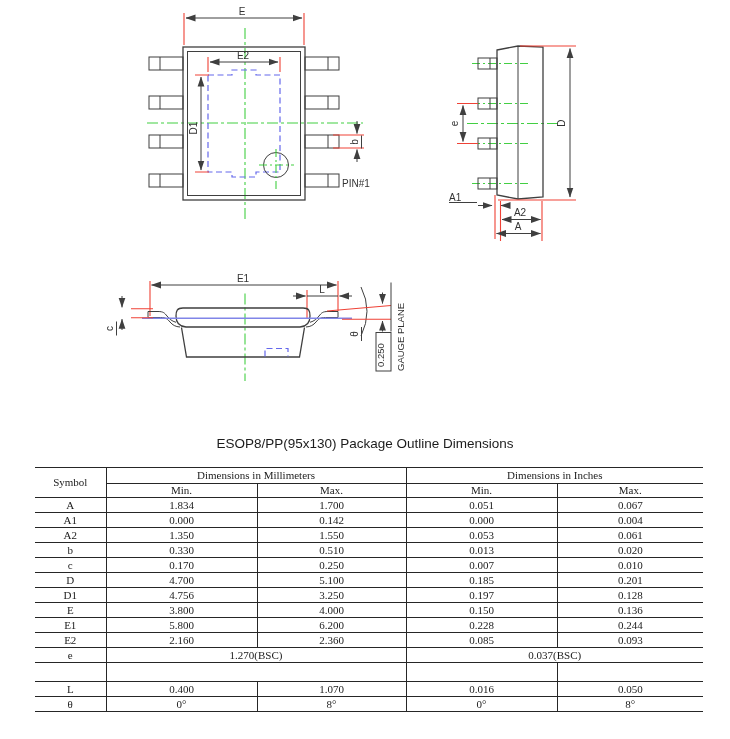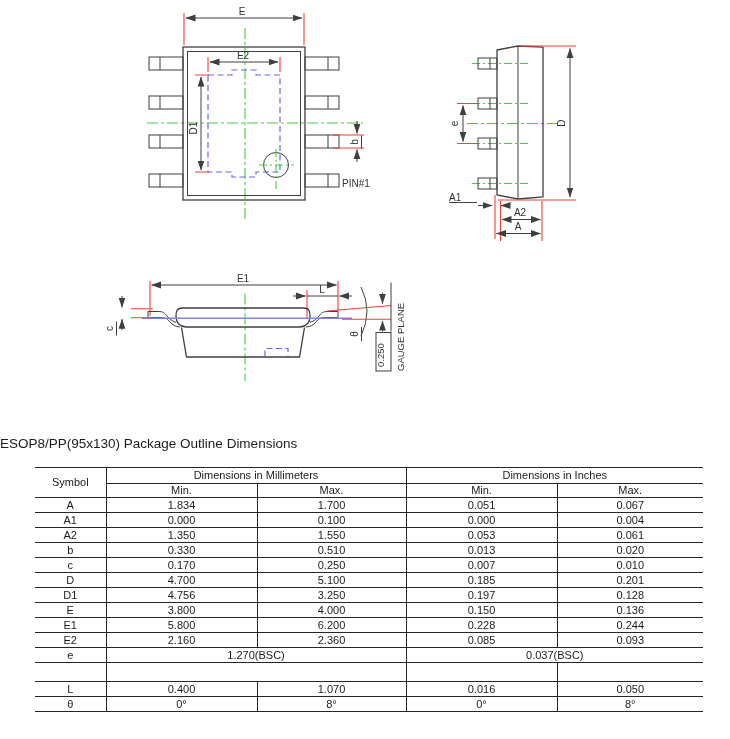--- a/index.html
+++ b/index.html
@@ -9,24 +9,24 @@
   .k  {stroke:#3f3f3f;fill:none;stroke-width:1.3;}
   .k1 {stroke:#3f3f3f;fill:none;stroke-width:1;}
   .dim{stroke:#3f3f3f;fill:none;stroke-width:1;}
   .red{stroke:#ef4236;fill:none;stroke-width:1.1;}
   .grn{stroke:#43cf43;fill:none;stroke-width:1.1;stroke-dasharray:11 3 3 3;}
   .grn2{stroke:#43cf43;fill:none;stroke-width:1.1;stroke-dasharray:8 3 2 3;}
   .blu{stroke:#6468ec;fill:none;stroke-width:1.2;stroke-dasharray:6 3.5;}
   .blus{stroke:#8085e8;fill:none;stroke-width:1.5;}
   text.dl{font-size:10px;fill:#333;font-family:"Liberation Sans",sans-serif;}
   text.sm{font-size:9.5px;fill:#333;font-family:"Liberation Sans",sans-serif;}
-  .title{position:absolute;top:436px;left:0;width:730px;text-align:left;
+  .title{position:absolute;top:436px;left:0;width:730px;text-align:center;
          font-size:13.5px;color:#1c1c1c;}
   .tblwrap{position:absolute;top:467px;left:35px;}
-  table{border-collapse:collapse;width:668px;table-layout:fixed;color:#1b1b1b;}
+  table{border-collapse:collapse;width:668px;table-layout:fixed;color:#1b1b1b;font-family:Liberation Serif, serif;}
   th,td{font-weight:normal;font-size:11px;text-align:center;padding:0;
         height:14px;line-height:13px;border-bottom:1.5px solid #262626;
         overflow:hidden;white-space:nowrap;}
   tr.hr1 th{border-top:1.5px solid #262626;}
   .br{border-right:1.5px solid #262626;}
   tr.empty td{height:18px;}
 </style>
 </head>
 <body>
 
@@ -189,21 +189,21 @@
   <tr>
     <td class="br">A</td>
     <td class="br">1.834</td>
     <td class="br">1.700</td>
     <td class="br">0.051</td>
     <td>0.067</td>
   </tr>
   <tr>
     <td class="br">A1</td>
     <td class="br">0.000</td>
-    <td class="br">0.100</td>
+    <td class="br">0.142</td>
     <td class="br">0.000</td>
     <td>0.004</td>
   </tr>
   <tr>
     <td class="br">A2</td>
     <td class="br">1.350</td>
     <td class="br">1.550</td>
     <td class="br">0.053</td>
     <td>0.061</td>
   </tr>

